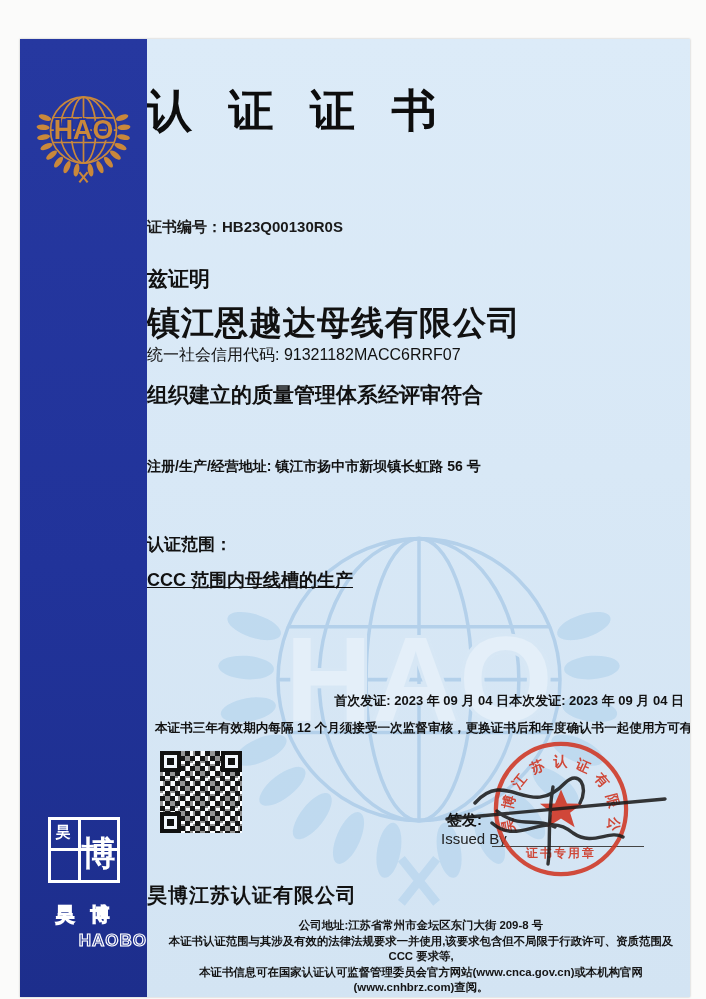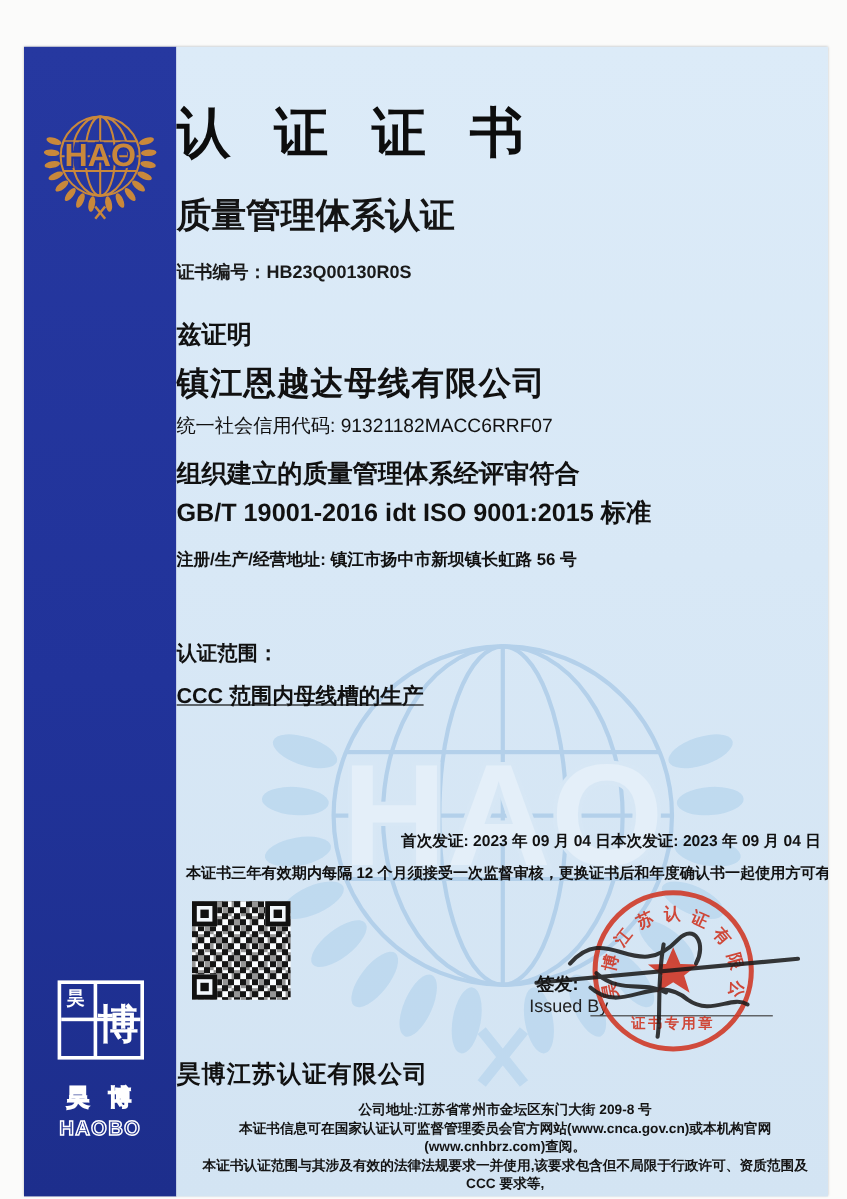--- a/index.html
+++ b/index.html
@@ -15,31 +15,31 @@
     background:linear-gradient(180deg,#2638a0 0%,#21339a 55%,#1d2e8c 100%); flex:0 0 auto; }
   .logo-gold { position:absolute; left:12px; top:38px; width:103px; height:120px; }
   .bottom-logo { position:absolute; left:0; width:127px; top:778px; text-align:center; }
   .sq { position:relative; width:72px; height:66px; border:3px solid #fff; margin:0 auto; }
   .sq::before { content:""; position:absolute; left:42%; top:0; bottom:0; width:3px; background:#fff; }
   .sq::after  { content:""; position:absolute; top:47%; left:0; right:0; height:3px; background:#fff; }
   .sq-hao { position:absolute; left:5px; top:3px; font-size:15px; color:#fff; font-weight:700; }
   .sq-bo  { position:absolute; right:1px; top:11px; font-size:34px; color:#fff; font-weight:600; z-index:2; }
   .brand-cn { margin-top:19px; font-size:19px; font-weight:700; color:#fff; letter-spacing:16px; padding-left:14px;
     color:#fff; -webkit-text-fill-color:transparent; -webkit-text-stroke:1.2px #fff; }
-  .brand-en { margin-top:3px; font-size:17px; font-weight:700; color:#fff; letter-spacing:1px;
+  .brand-en { margin-top:3px; font-size:17px; font-weight:700; color:#fff; letter-spacing:1px;text-align:right;
     -webkit-text-fill-color:transparent; -webkit-text-stroke:1.2px #fff; }
   
   .content { position:relative; flex:1; height:100%;
     background:linear-gradient(180deg,#dcebf8 0%,#d8e8f6 45%,#d3e4f3 100%); overflow:hidden; }
   .content .abs { position:absolute; left:0; right:0; }
   .title    { top:42px; font-size:45px; font-weight:800; letter-spacing:12px; color:#0d0d0d; }
   .subtitle { top:121px; font-size:29px; font-weight:600; color:#141414; }
   .certno   { top:179px; font-size:15px; font-weight:600; color:#1a1a1a; }
   .certify  { top:226px; font-size:21px; font-weight:600; }
-  .company  { top:262px; font-size:27px; font-weight:600; letter-spacing:1px; }
+  .company  { top:262px; font-size:33px; font-weight:600; letter-spacing:1px; }
   .credit   { top:306px; font-size:16px; font-weight:500; }
   .conform  { top:342px; font-size:21px; font-weight:600; }
   .standard { top:374px; font-size:21px; font-weight:600; }
   .address  { top:419px; font-size:14px; font-weight:600; }
   .scope-label { top:494px; font-size:17px; font-weight:600; }
   .scope-value { top:529px; font-size:18px; font-weight:600;text-decoration:underline; }
   .dates-row { position:absolute; top:653px; left:8px; right:6px; display:flex;
     justify-content:flex-end; font-size:13px; font-weight:700; white-space:nowrap; }
   .monitor { position:absolute; top:681px; left:8px; right:2px; font-size:12.6px;
     font-weight:700; white-space:nowrap; }
@@ -140,36 +140,34 @@
         <ellipse cx="150" cy="22" rx="8" ry="19" transform="rotate(-128 150 140)"></ellipse>
         <ellipse cx="150" cy="22" rx="8" ry="19" transform="rotate(-142 150 140)"></ellipse>
         <ellipse cx="150" cy="22" rx="8" ry="19" transform="rotate(-156 150 140)"></ellipse>
         <ellipse cx="150" cy="22" rx="8" ry="19" transform="rotate(-170 150 140)"></ellipse>
         <path d="M138 262 L162 292 M162 262 L138 292" stroke="#bcd8ef" stroke-width="6"></path>
       </g>
       <text x="150" y="168" text-anchor="middle" font-size="82" font-weight="800" fill="#e7f1fa" stroke="#d8e8f6" stroke-width="4" paint-order="stroke">HAO</text>
     </svg>
 
     <div class="abs title">认 证 证 书</div>
-    <div class="abs subtitle">质量管理体系认证</div>
 
     <div class="abs certno">
       <span>证书编号：</span><span>HB23Q00130R0S</span>
     </div>
 
     <div class="abs certify">兹证明</div>
     <div class="abs company">镇江恩越达母线有限公司</div>
 
     <div class="abs credit">
       <span>统一社会信用代码:</span>
       <span>91321182MACC6RRF07</span>
     </div>
 
     <div class="abs conform">组织建立的质量管理体系经评审符合</div>
-    <div class="abs standard">GB/T 19001-2016 idt ISO 9001:2015 标准</div>
 
     <div class="abs address">
       <span>注册/生产/经营地址:</span>
       <span>镇江市扬中市新坝镇长虹路 56 号</span>
     </div>
 
     <div class="abs scope-label">认证范围：</div>
     <div class="abs scope-value">CCC 范围内母线槽的生产</div>
 
     <div class="dates-row">
@@ -214,18 +212,18 @@
         <path d="M55,72 C82,96 108,58 136,82 C156,96 172,78 186,86"></path>
         <path d="M116,36 C110,70 114,92 111,113"></path>
         <path d="M60,60 C80,78 100,66 118,76"></path>
       </g>
     </svg>
 
     <div class="abs issuer">昊博江苏认证有限公司</div>
 
     <div class="foot-notes">
       <p>公司地址:江苏省常州市金坛区东门大街 209-8 号</p>
+      <p>本证书认证范围与其涉及有效的法律法规要求一并使用,该要求包含但不局限于行政许可、资质范围及 CCC 要求等,</p>
       <p>本证书信息可在国家认证认可监督管理委员会官方网站(www.cnca.gov.cn)或本机构官网(www.cnhbrz.com)查阅。</p>
-      <p>本证书认证范围与其涉及有效的法律法规要求一并使用,该要求包含但不局限于行政许可、资质范围及 CCC 要求等,</p>
     </div>
 
   </main>
 </div>
 
 </body></html>

